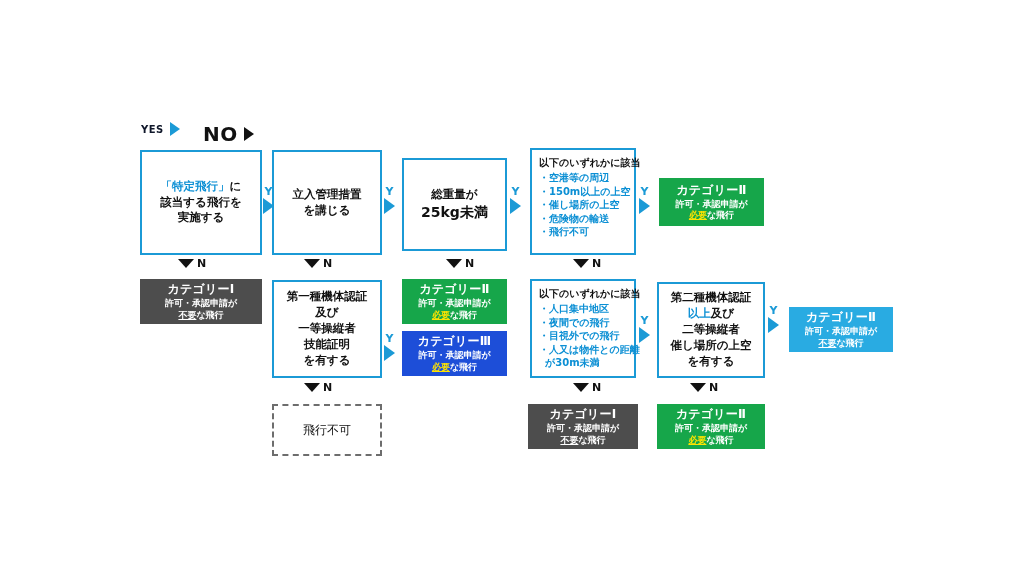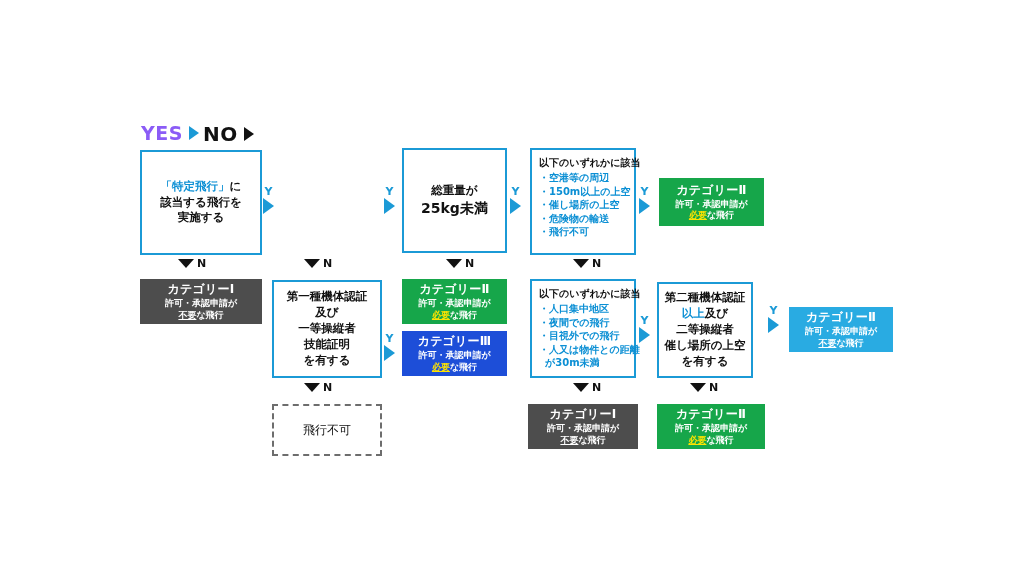--- a/index.html
+++ b/index.html
@@ -6,21 +6,21 @@
   body{
     width:1024px;height:576px;background:#ffffff;
     font-family:"DejaVu Sans","Liberation Sans",sans-serif;
     overflow:hidden;position:relative;
   }
   #canvas{position:absolute;left:0;top:0;width:1024px;height:576px;}
   .abs{position:absolute;box-sizing:border-box;}
 
   
   .legend{display:flex;align-items:center;gap:6px;}
-  .legend-yes-label{color:#8b5cf6;font-weight:bold;font-size:19px;letter-spacing:.5px;}
+  .legend-yes-label{color:#0f172a;font-weight:bold;font-size:10px;letter-spacing:.5px;}
   .legend-no-label{color:#111111;font-weight:bold;font-size:20px;letter-spacing:.5px;}
   .tri-right{width:0;height:0;border-top:7px solid transparent;border-bottom:7px solid transparent;}
   .tri-right.cyan{border-left:10px solid #1b9ad6;}
   .tri-right.black{border-left:10px solid #111111;}
 
   
   .qbox{
     border:2px solid #1b9ad6;background:#ffffff;
     display:flex;flex-direction:column;align-items:center;justify-content:center;
     text-align:center;line-height:1.38;
@@ -101,20 +101,24 @@
     <div class="title">カテゴリーⅠ</div>
     <div class="sub">許可・承認申請が</div>
     <div class="sub2"><span class="ul">不要</span><span>な飛行</span></div>
   </div>
 
   <div class="abs conn-right" style="left:263px;top:186px;">
     <span class="y-label">Y</span>
     <span class="tri-right-conn"></span>
   </div>
 
+  <div class="abs qbox" style="left:272px;top:150px;width:110px;height:105px;">
+    <div class="ln cy">立入管理措置</div>
+    <div class="ln bk">を講じる</div>
+  </div>
 
   <div class="abs conn-down" style="left:304px;top:258px;">
     <span class="tri-down"></span>
     <span class="n-label">N</span>
   </div>
 
   <div class="abs qbox" style="left:272px;top:280px;width:110px;height:98px;">
     <div class="ln cy">第一種機体認証</div>
     <div class="ln bk">及び</div>
     <div class="ln cy">一等操縦者</div>
@@ -134,21 +138,21 @@
   <div class="abs conn-right" style="left:384px;top:186px;">
     <span class="y-label">Y</span>
     <span class="tri-right-conn"></span>
   </div>
 
   <div class="abs conn-right" style="left:384px;top:333px;">
     <span class="y-label">Y</span>
     <span class="tri-right-conn"></span>
   </div>
 
-  <div class="abs qbox" style="left:402px;top:148px;width:105px;height:105px;">
+  <div class="abs qbox" style="left:402px;top:158px;width:105px;height:93px;">
     <div class="ln bk">総重量が</div>
     <div class="ln cy" style="font-size:14px;text-align:center;">25kg未満</div>
   </div>
 
   <div class="abs conn-down" style="left:446px;top:258px;">
     <span class="tri-down"></span>
     <span class="n-label">N</span>
   </div>
 
   <div class="abs rbox green" style="left:402px;top:279px;width:105px;height:45px;">
@@ -211,21 +215,21 @@
     <span class="y-label">Y</span>
     <span class="tri-right-conn"></span>
   </div>
 
   <div class="abs rbox green" style="left:659px;top:178px;width:105px;height:48px;">
     <div class="title">カテゴリーⅡ</div>
     <div class="sub">許可・承認申請が</div>
     <div class="sub2"><span class="hl ul">必要</span><span>な飛行</span></div>
   </div>
 
-  <div class="abs qbox" style="left:657px;top:282px;width:96px;height:96px;">
+  <div class="abs qbox" style="left:657px;top:282px;width:108px;height:96px;">
     <div class="ln cy">第二種機体認証</div>
     <div class="ln"><span class="cy">以上</span><span class="bk">及び</span></div>
     <div class="ln cy">二等操縦者</div>
     <div class="ln cy">催し場所の上空</div>
     <div class="ln bk">を有する</div>
   </div>
 
   <div class="abs conn-down" style="left:690px;top:382px;">
     <span class="tri-down"></span>
     <span class="n-label">N</span>

